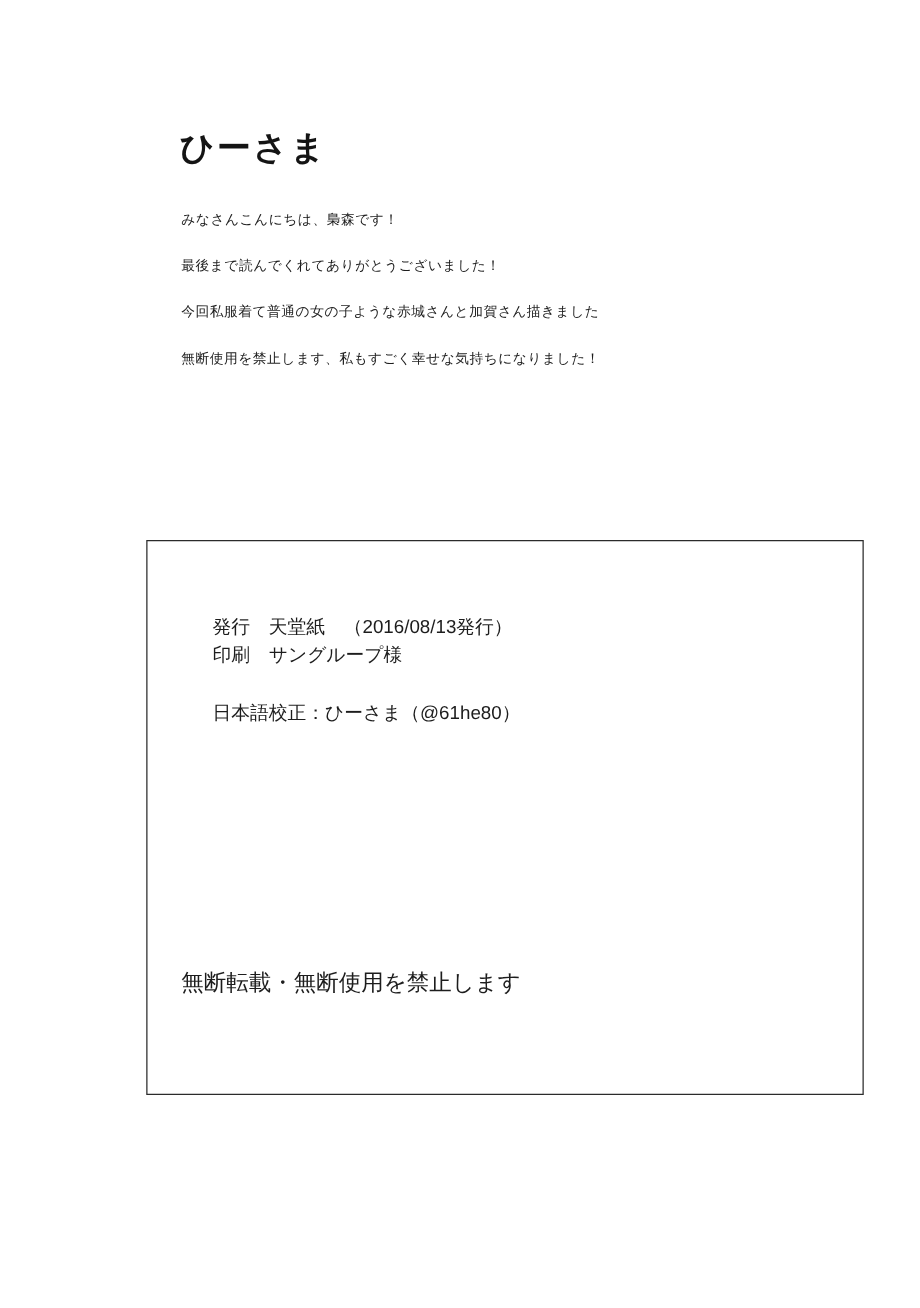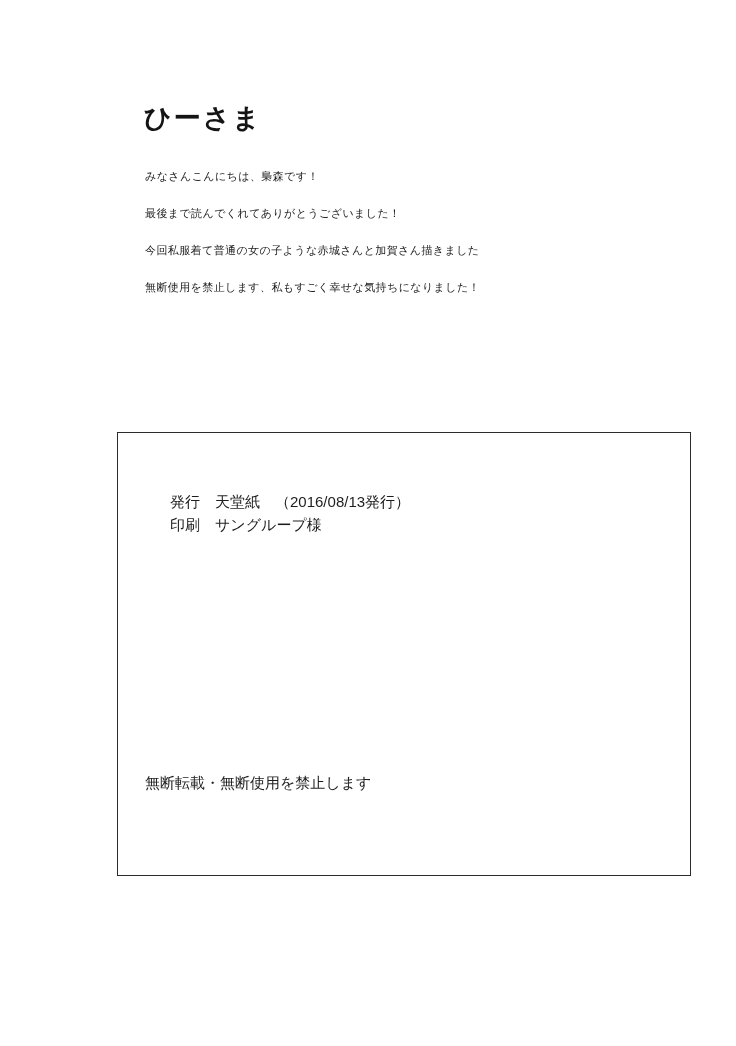--- a/index.html
+++ b/index.html
@@ -68,21 +68,21 @@
     color: #1d1d1d;
     white-space: nowrap;
   }
   .col-gap {
     height: 23px;
   }
   .col-notice {
     position: absolute;
     left: 145px;
     top: 774px;
-    font-size: 15px;
+    font-size: 18px;
     color: #1d1d1d;
     white-space: nowrap;
   }
 </style>
 </head>
 <body>
 
 <div class="page">
 
   <div class="afterword-title">ひーさま</div>
@@ -92,18 +92,19 @@
     <div class="afterword-line">最後まで読んでくれてありがとうございました！</div>
     <div class="afterword-line">今回私服着て普通の女の子ような赤城さんと加賀さん描きました</div>
     <div class="afterword-line">無断使用を禁止します、私もすごく幸せな気持ちになりました！</div>
   </div>
 
   <div class="colophon-box">
     <div class="colophon-inner">
       <div class="col-line">発行　天堂紙　（2016/08/13発行）</div>
       <div class="col-line">印刷　サングループ様</div>
       <div class="col-gap"></div>
+      <div class="col-line">日本語校正：ひーさま（@61he80）</div>
     </div>
   </div>
 
   <div class="col-notice">無断転載・無断使用を禁止します</div>
 
 </div>
 
 </body></html>

